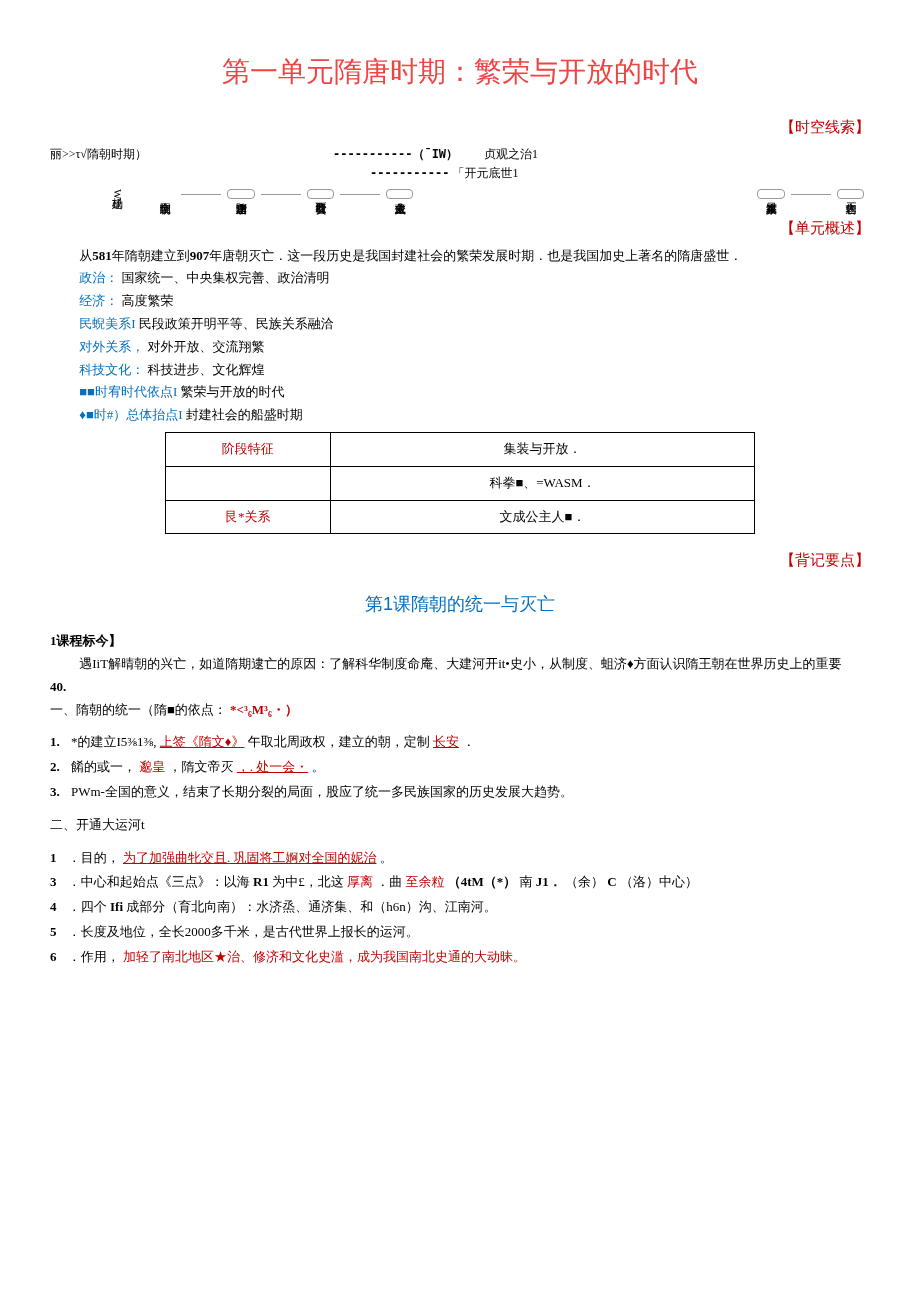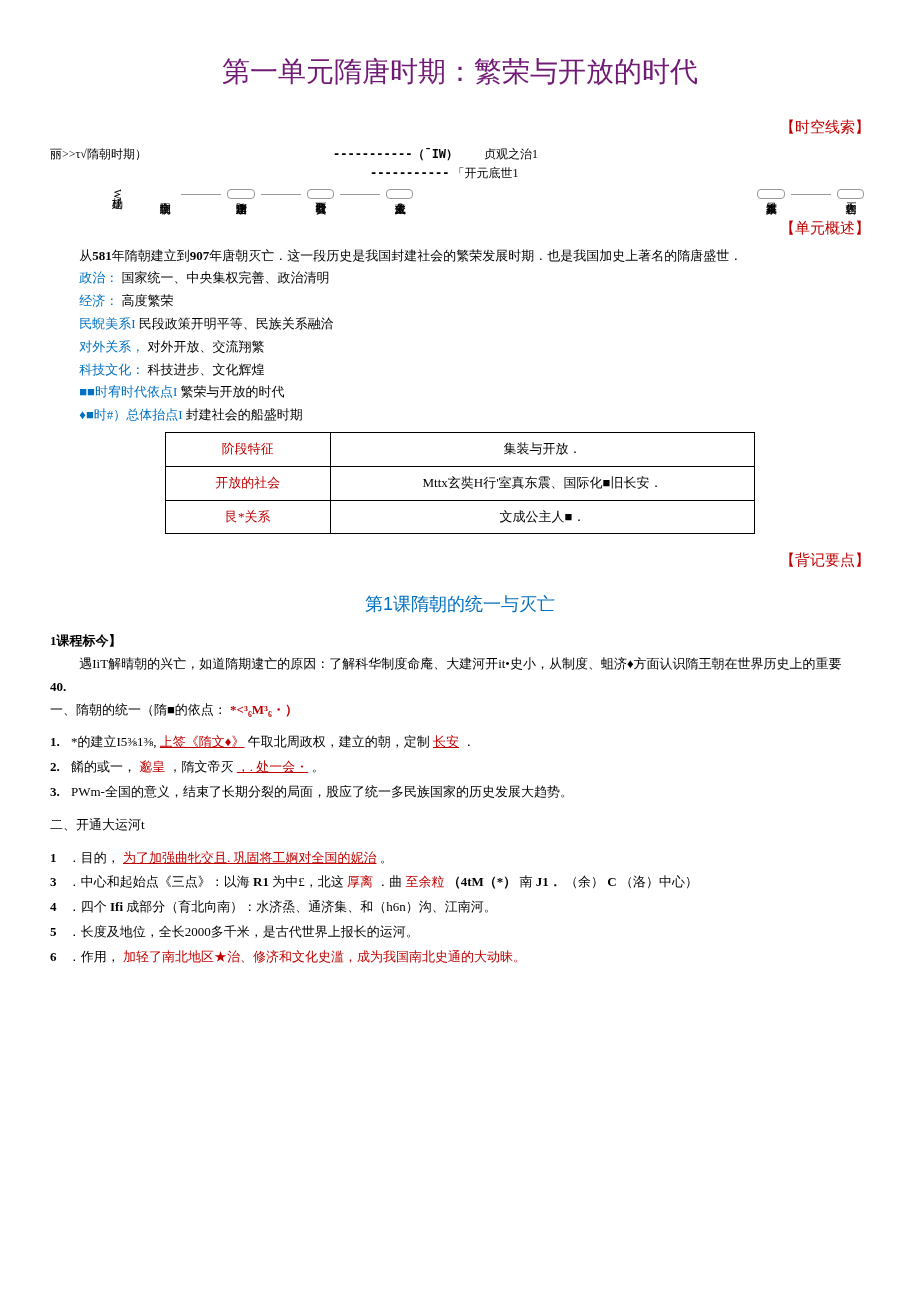--- a/index.html
+++ b/index.html
@@ -8,21 +8,21 @@
     line-height: 1.6;
     margin: 0;
     padding: 40px 50px;
     width: 820px;
     color: #000;
     background: #fff;
   }
   .title-main {
     font-family: Liberation Sans, sans-serif;
     font-size: 28px;
-    color: #701a75;
+    color: #ef4444;
     text-align: center;
     font-weight: normal;
     margin: 10px 0 20px 0;
   }
   .section-h {
     color: #c00000;
     font-weight: normal;
     font-size: 15px;
     margin: 14px 0 6px 0;
     text-align: right;
@@ -167,22 +167,22 @@
   <span>封建社会的船盛时期</span>
 </div>
 
 <table class="feature">
   <tbody>
       <tr>
     <td>阶段特征</td>
     <td>集装与开放．</td>
   </tr>
   <tr>
-    <td>开放的社会</td>
-    <td>Mttx玄奘H行'室真东震、国际化■旧长安．</td>
+    <td></td>
+    <td>科拳■、=WASM．</td>
   </tr>
   <tr>
     <td>艮*关系</td>
     <td>文成公主人■．</td>
   </tr>
 </tbody>
   </table>
 
 <div class="section-h">【背记要点】</div>
 

